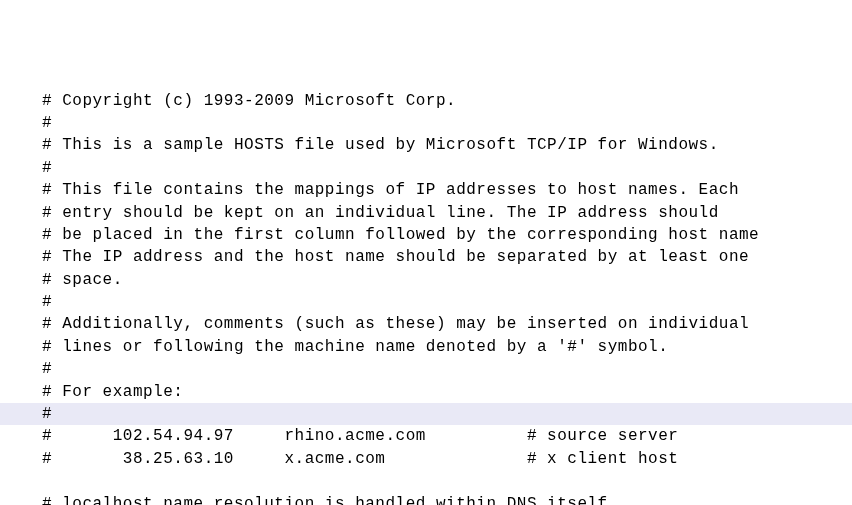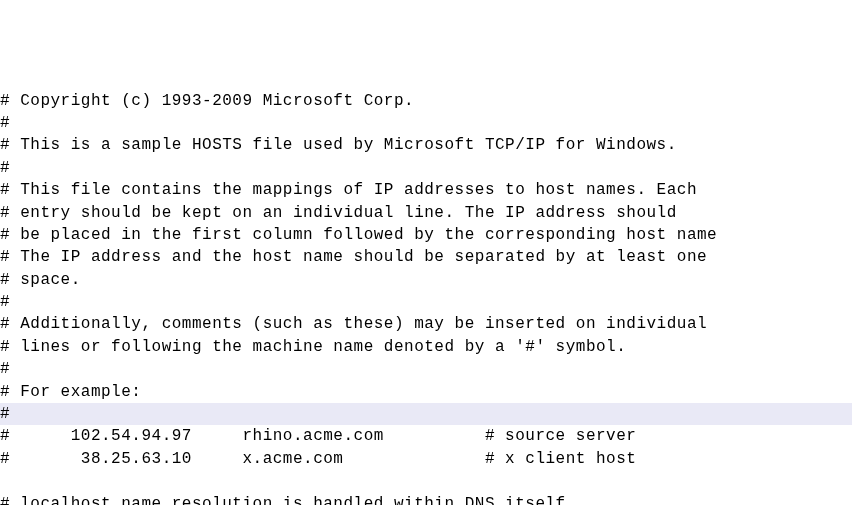--- a/index.html
+++ b/index.html
@@ -17,20 +17,21 @@
     height: 505px;
   }
   .editor {
     padding: 0;
     width: 852px;
   }
   .line {
     display: block;
     white-space: pre;
     height: 22.4px;
+    padding-left: 42px;
   }
   .current-line {
     background: #e9e9f6;
   }
 </style>
 </head>
 <body>
 
 
 

